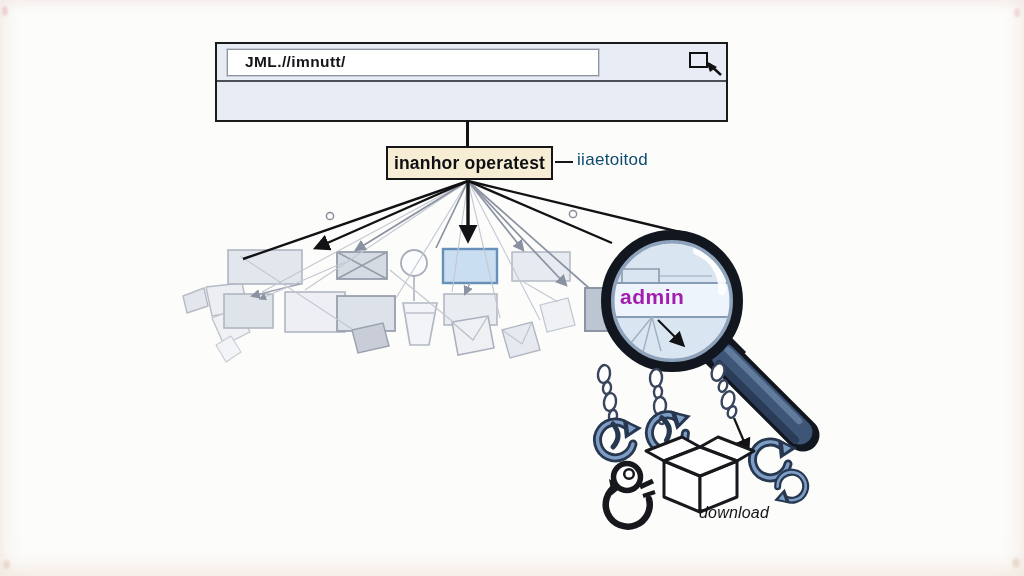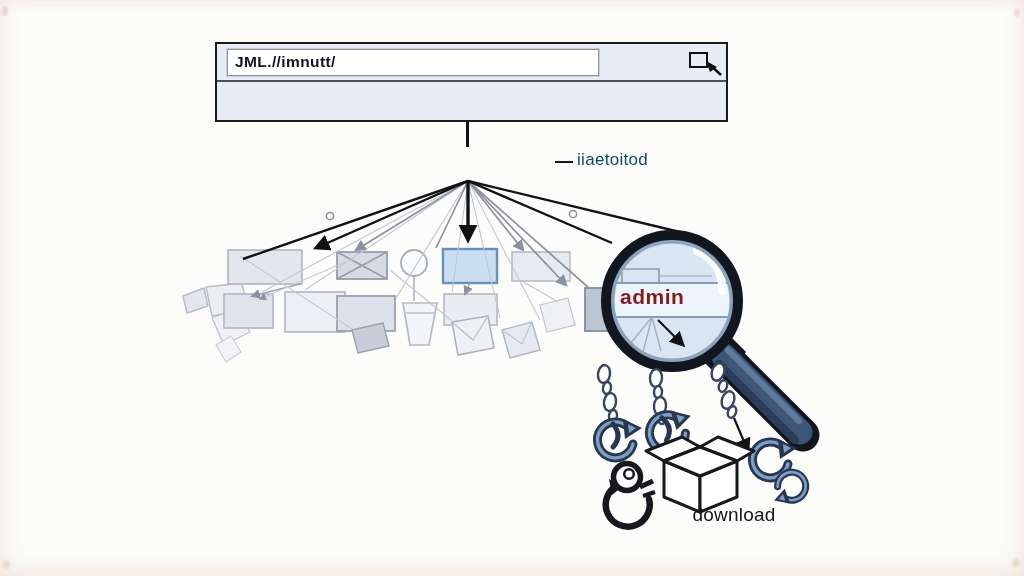--- a/index.html
+++ b/index.html
@@ -20,45 +20,45 @@
   
   .panel{
     position:absolute;left:215px;top:42px;width:513px;height:80px;z-index:2;
     background:#e8edf5;border:2.5px solid #1b1b1b;box-sizing:border-box;
   }
   .panel .divider{position:absolute;left:0;top:36px;width:100%;height:1.6px;background:#4c4f56;}
   .url-field{
     position:absolute;left:10px;width:372px;height:27px;box-sizing:border-box;
     background:#ffffff;border:1.6px solid #8f95a0;outline:1px solid #c9cdd5;
     font-size:15.5px;font-weight:600;color:#14151a;line-height:23px;
-    padding:0 7px;letter-spacing:.4px;white-space:nowrap;overflow:hidden;
+    padding:0 17px;letter-spacing:.4px;white-space:nowrap;overflow:hidden;
   }
   .f1{top:5px;} .f2{top:42px;}
   .sel-square{position:absolute;left:472px;top:8px;width:15px;height:12px;border:2.2px solid #101010;}
   .sel-cursor{position:absolute;left:487px;top:16px;}
 
   
   .connector{position:absolute;left:466px;top:120px;width:2.6px;height:27px;background:#121215;z-index:2;}
   .operator-box{
     position:absolute;left:386px;top:146px;width:167px;height:34px;z-index:2;
     background:#f7edd5;border:2.3px solid #161616;box-sizing:border-box;
     display:flex;align-items:center;justify-content:center;
     font-weight:bold;font-size:17.5px;color:#0f1014;letter-spacing:.2px;
   }
   .op-dash{position:absolute;left:555px;top:161px;width:18px;height:2.3px;background:#15151a;z-index:2;}
   .op-annotation{position:absolute;left:577px;top:150px;z-index:2;font-size:17px;color:#0c4a6e;letter-spacing:.3px;}
 
   
   .admin-label{
     position:absolute;left:620px;top:285px;width:110px;z-index:3;
-    font-weight:bold;font-size:21px;color:#7f1d1d;letter-spacing:.5px;
+    font-weight:bold;font-size:21px;color:#a21caf;letter-spacing:.5px;
   }
   .download-label{
     position:absolute;left:672px;top:504px;width:124px;z-index:3;text-align:center;
-    font-size:19px;font-weight:500;color:#141518;letter-spacing:.2px;
+    font-size:16px;font-weight:500;color:#141518;letter-spacing:.2px;font-style:italic;
   }
 </style>
 </head>
 <body>
 
 <div class="stage">
 
   <svg class="layer-svg" width="1024" height="576" viewBox="0 0 1024 576">
     <defs>
       <marker id="ahB" viewBox="0 0 10 10" refX="8" refY="5" markerWidth="7" markerHeight="7" orient="auto-start-reverse">
@@ -243,20 +243,21 @@
     <div class="url-field f1">JML.//imnutt/</div>
     <div class="divider"></div>
     <div class="sel-square"></div>
     <svg class="sel-cursor" width="20" height="18" viewBox="0 0 20 18">
       <line x1="5" y1="4" x2="17" y2="15" stroke="#101010" stroke-width="2.4"></line>
       <polygon points="2,1 13,7 6,12" fill="#101010"></polygon>
     </svg>
   </div>
 
   <div class="connector"></div>
+  <div class="operator-box">inanhor operatest</div>
   <div class="op-dash"></div>
   <div class="op-annotation">iiaetoitod</div>
 
   <div class="admin-label">admin</div>
   <div class="download-label">download</div>
 
   <div class="speck" style="left:2px;top:6px;width:6px;height:10px;background:#e3a8b8;"></div>
   <div class="speck" style="left:1014px;top:8px;width:6px;height:9px;background:#e6b2bd;"></div>
   <div class="speck" style="left:3px;top:560px;width:7px;height:9px;background:#dfc0a8;"></div>
   <div class="speck" style="left:1012px;top:558px;width:8px;height:10px;background:#ddbfa6;"></div>

